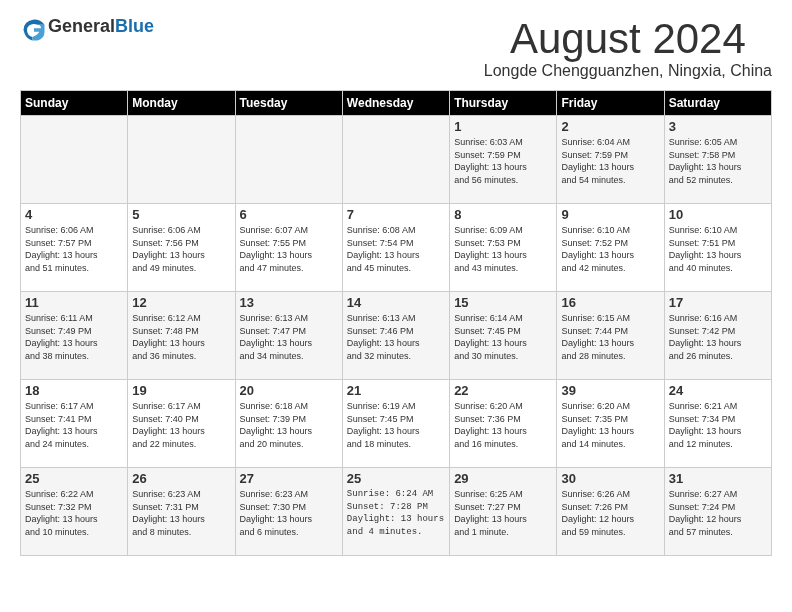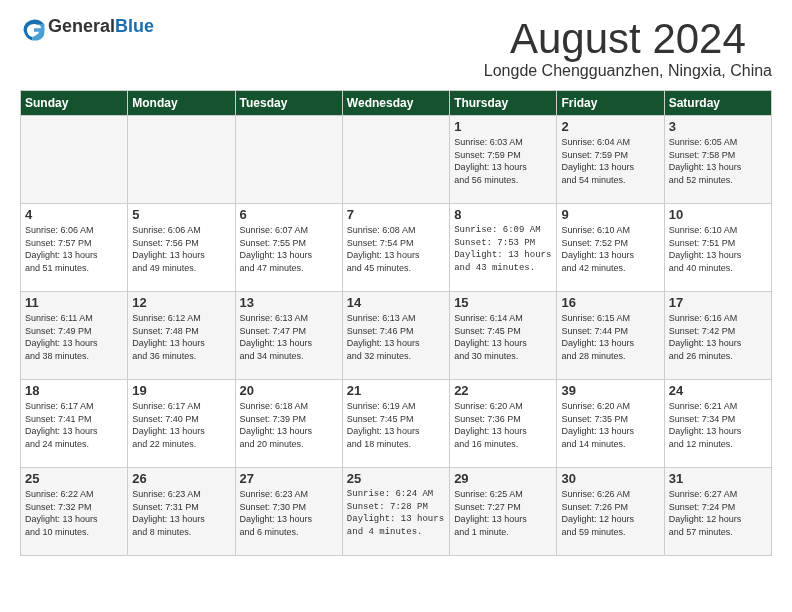--- a/index.html
+++ b/index.html
@@ -47,21 +47,21 @@
       font-size: 16px;
       color: #333;
       font-weight: normal;
     }
     table {
       width: 100%;
       border-collapse: collapse;
       table-layout: fixed;
     }
     thead th {
-      background: #14532d;
+      background: #000000;
       color: #fff;
       font-size: 12px;
       padding: 5px 4px;
       text-align: left;
       border: 1px solid #ccc;
       font-weight: bold;
     }
     tbody td {
       border: 1px solid #ccc;
       vertical-align: top;
@@ -175,21 +175,21 @@
         </td>
         <td>
           <span class="day-number">7</span>
           <div class="day-info" style="white-space: pre-line;">Sunrise: 6:08 AM
 Sunset: 7:54 PM
 Daylight: 13 hours
 and 45 minutes.</div>
         </td>
         <td>
           <span class="day-number">8</span>
-          <div class="day-info" style="white-space: pre-line; font-family: Liberation Mono, monospace;">Sunrise: 6:09 AM
+          <div class="day-info" style="white-space: pre-line;">Sunrise: 6:09 AM
 Sunset: 7:53 PM
 Daylight: 13 hours
 and 43 minutes.</div>
         </td>
         <td>
           <span class="day-number">9</span>
           <div class="day-info" style="white-space: pre-line;">Sunrise: 6:10 AM
 Sunset: 7:52 PM
 Daylight: 13 hours
 and 42 minutes.</div>

